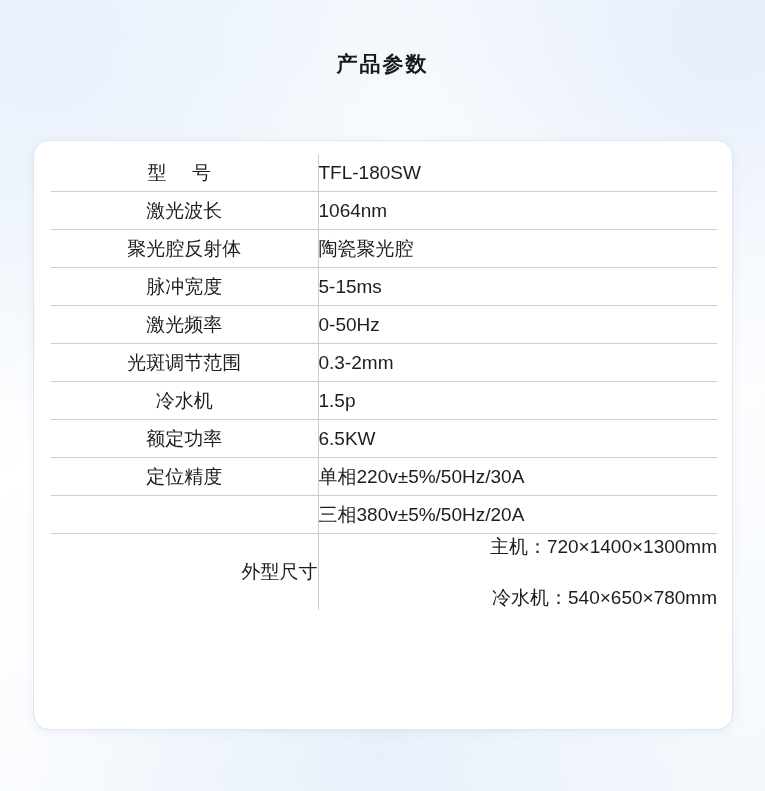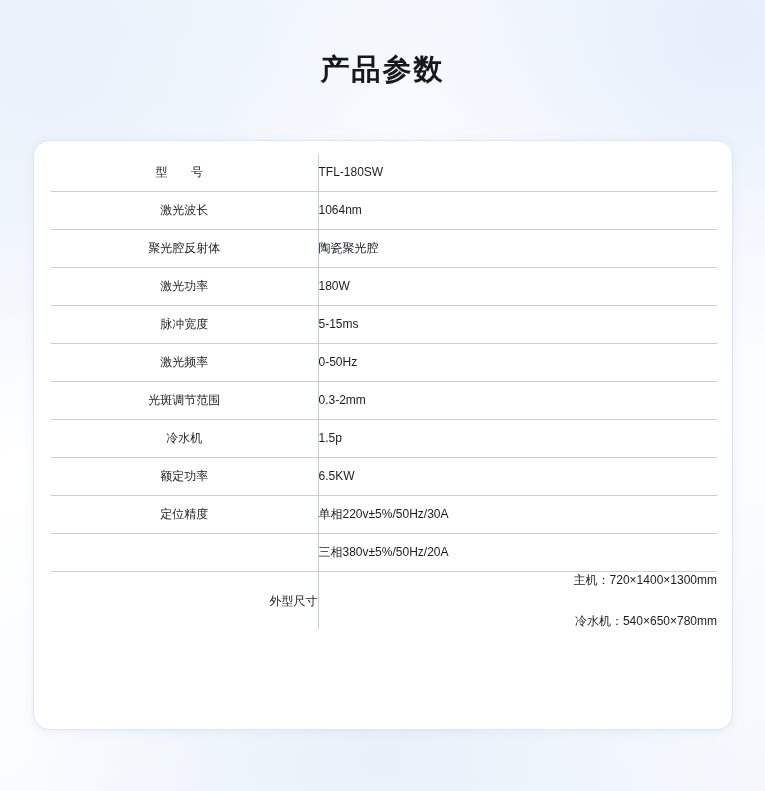--- a/index.html
+++ b/index.html
@@ -22,21 +22,21 @@
       radial-gradient(circle at 95% 4%, #e6eefb 0%, rgba(230,238,251,0) 34%),
       radial-gradient(circle at 50% 96%, #e8f0fa 0%, rgba(232,240,250,0) 42%),
       linear-gradient(160deg, #f2f7fd 0%, #ffffff 45%, #f4f8fd 100%);
   }
   .title {
     position: absolute;
     top: 50px;
     left: 0;
     width: 765px;
     text-align: center;
-    font-size: 29px;
+    font-size: 21px;
     font-weight: bold;
     color: #17181a;
     letter-spacing: 2px;
   }
   .card {
     position: absolute;
     left: 33px;
     top: 140px;
     width: 700px;
     height: 590px;
@@ -53,21 +53,21 @@
     top: 13px;
     width: 666px;
     border-collapse: collapse;
     table-layout: fixed;
   }
   table.spec td {
     height: 37px;
     padding: 0;
     border-bottom: 1px solid #c9cfd6;
     vertical-align: middle;
-    font-size: 12px;
+    font-size: 19px;
     color: #1c1d1f;
     line-height: 1.35;
   }
   table.spec tr.last-row td {
     border-bottom: none;
     text-align: right;
   }
   td.label {
     width: 267px;
     text-align: center;
@@ -115,24 +115,20 @@
         </tr>
         <tr>
           <td class="label">激光波长</td>
           <td class="value">1064nm</td>
         </tr>
         <tr>
           <td class="label">聚光腔反射体</td>
           <td class="value">陶瓷聚光腔</td>
         </tr>
         <tr>
-          <td class="label">激光功率</td>
-          <td class="value">180W</td>
-        </tr>
-        <tr>
           <td class="label">脉冲宽度</td>
           <td class="value">5-15ms</td>
         </tr>
         <tr>
           <td class="label">激光频率</td>
           <td class="value">0-50Hz</td>
         </tr>
         <tr>
           <td class="label">光斑调节范围</td>
           <td class="value">0.3-2mm</td>

